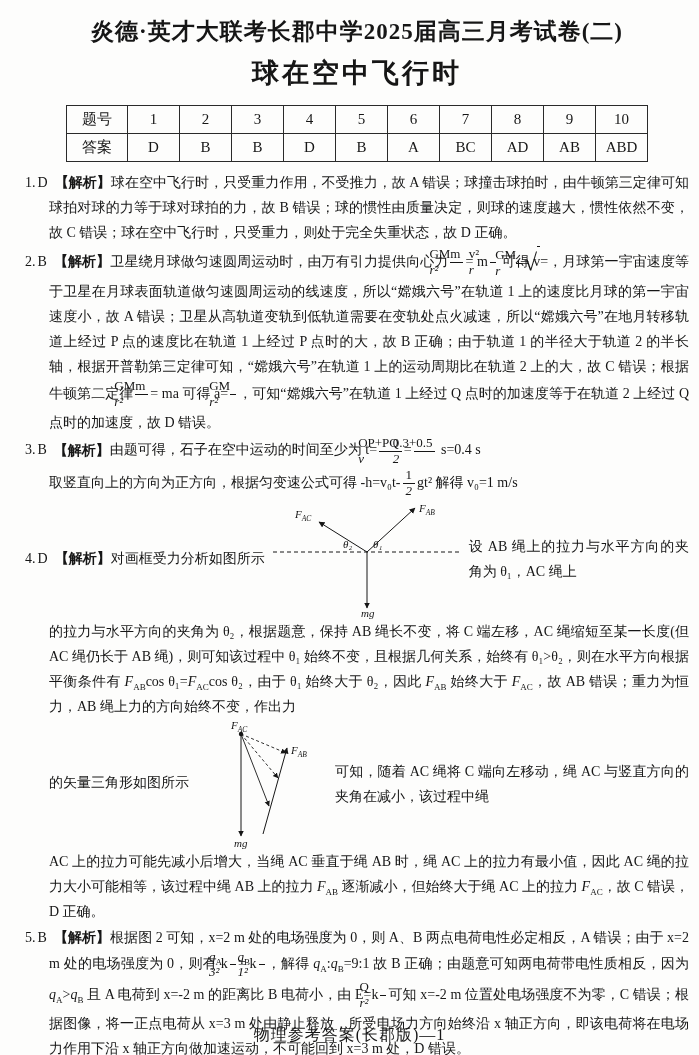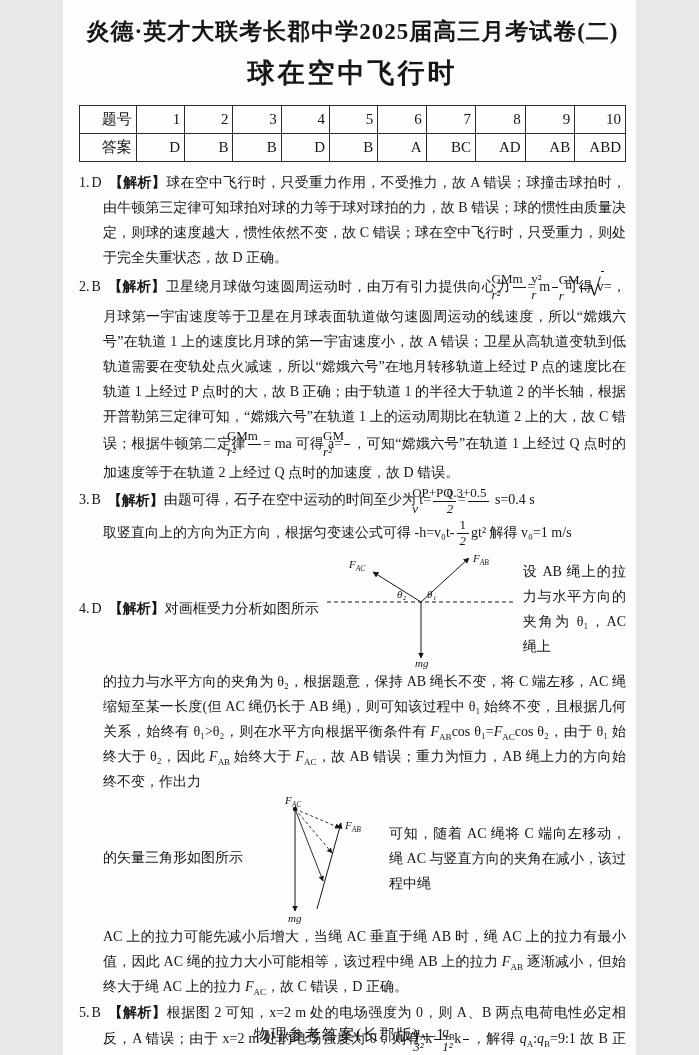--- a/index.html
+++ b/index.html
@@ -1,29 +1,29 @@
 <!DOCTYPE html>
 <html><head>
 <meta charset="utf-8">
 <style>
   html,body{margin:0;padding:0;background:#e8e8e8;}
   .page{
-    width:573px;height:1055px;margin:0 auto;background:#fdfdfc;color:#161616;
+    width:699px;height:1055px;margin:0 auto;background:#fdfdfc;color:#161616;
     font-family:"Liberation Serif","DejaVu Serif",serif;font-size:14px;
     position:relative;overflow:hidden;box-sizing:border-box;
-    padding:8px 10px 0 16px;
+    padding:8px 10px 0 25px;
   }
   .title{text-align:center;font-size:23px;font-weight:bold;letter-spacing:1px;margin-top:8px;}
   .subtitle{
     text-align:center;font-size:27px;font-weight:bold;letter-spacing:3px;margin-top:8px;
     font-family:"Liberation Sans","DejaVu Sans",sans-serif;
   }
   table.answers{border-collapse:collapse;margin:14px auto 8px auto;}
   table.answers td{
-    border:1.6px solid #2a2a2a;text-align:right;height:27px;
+    border:1.6px solid #2a2a2a;text-align:center;height:27px;
     font-size:15px;padding:0 4px;
   }
   td.lbl{width:52px;font-size:14px;}
   td.val{width:43px;}
   .sol{margin:1px 0;line-height:25px;text-align:justify;margin-left:24px;text-indent:-24px;}
   .cont{text-indent:0;}
   .num{margin-right:2px;}
   .ans{margin-right:7px;}
   .tag{font-family:Liberation Sans, sans-serif;font-weight:bold;}
   .frow{display:flex;align-items:center;line-height:25px;margin:1px 0;}

